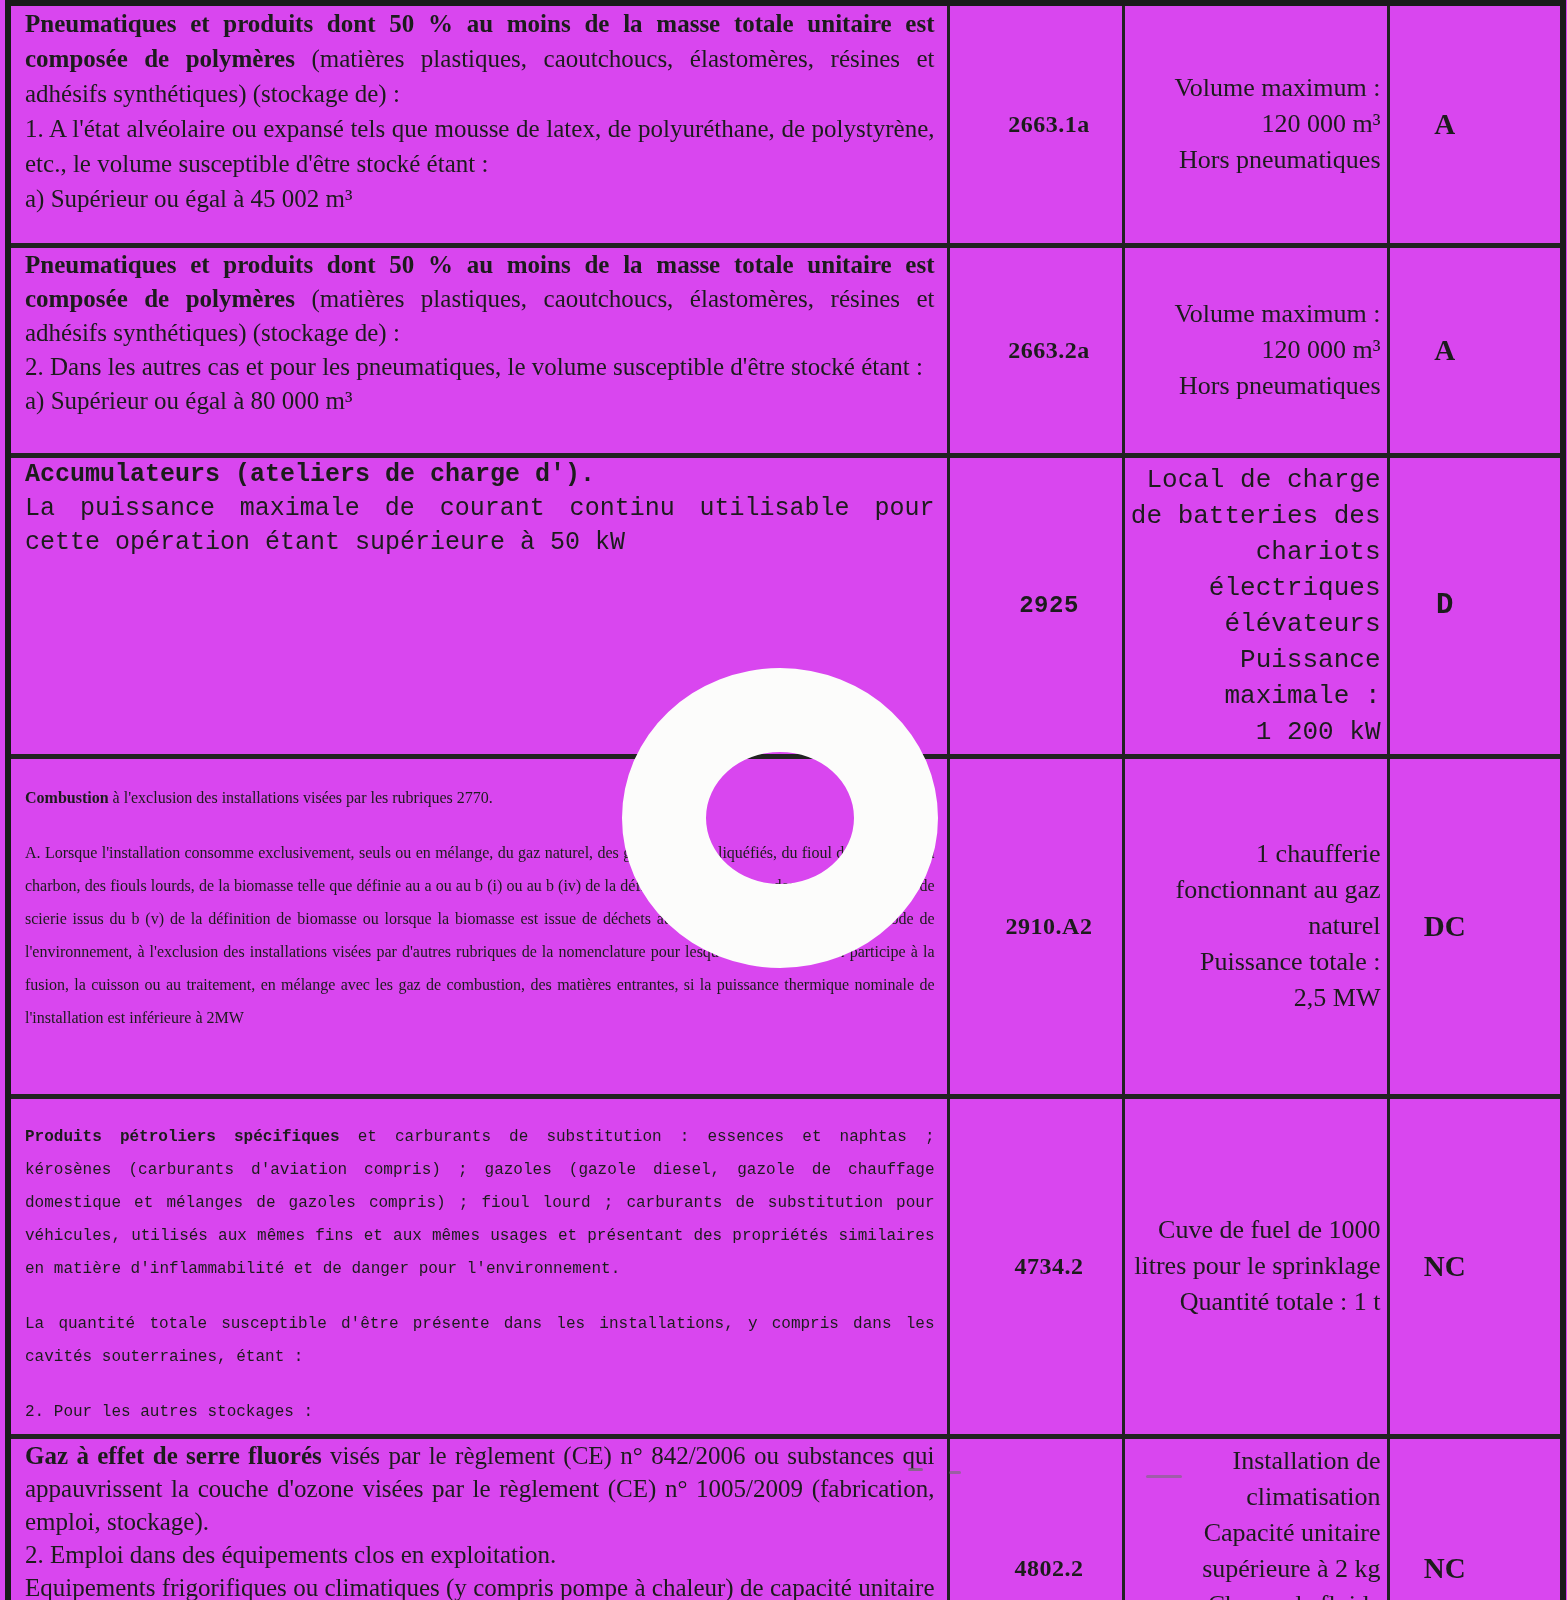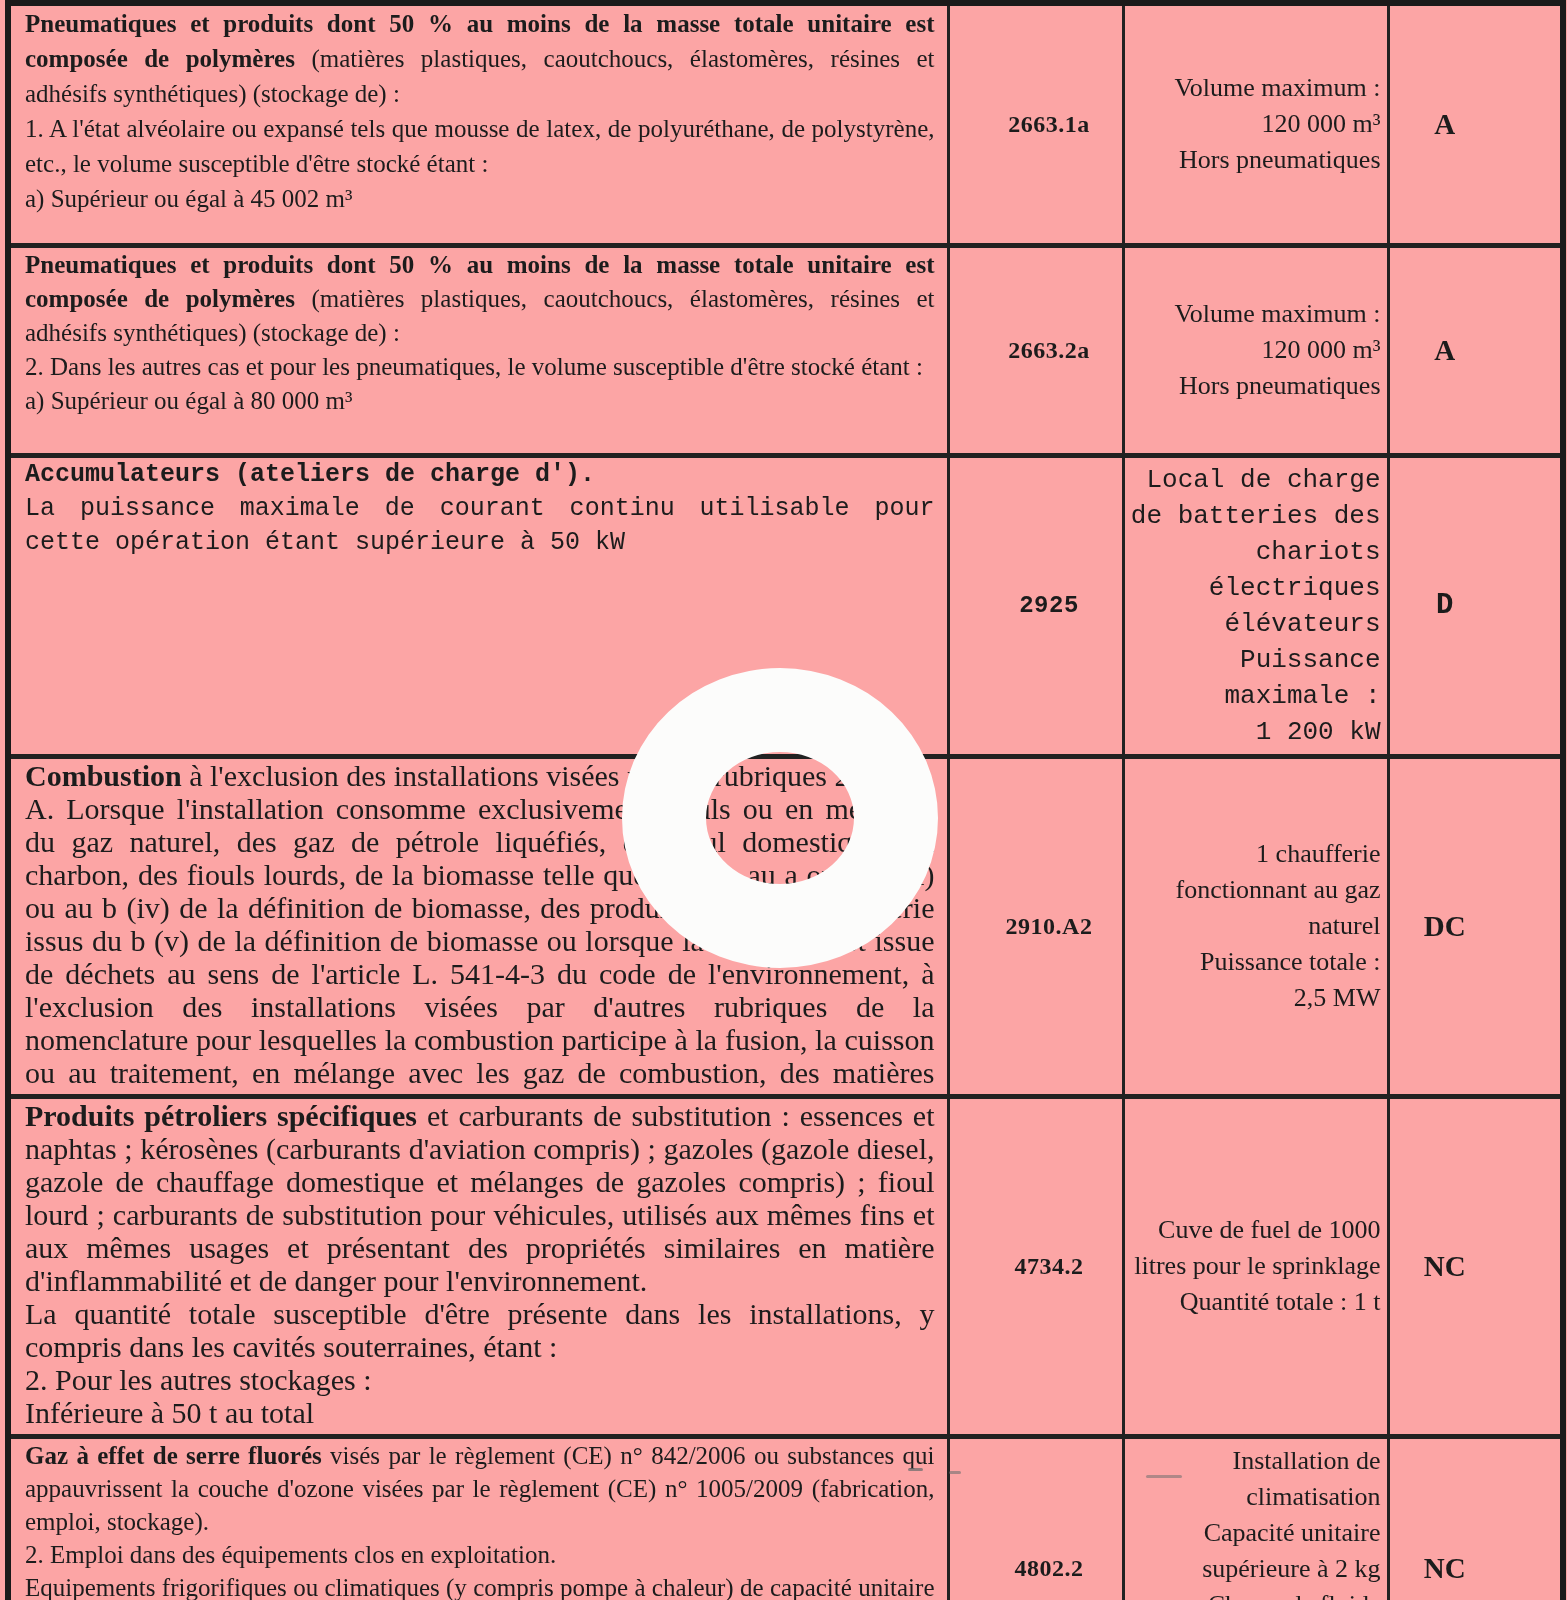--- a/index.html
+++ b/index.html
@@ -1,36 +1,36 @@
 <!DOCTYPE html>
 <html><head>
 <meta charset="utf-8">
 <style>
   html,body{margin:0;padding:0;background:#e8e8e8;}
-  #page{position:relative;width:1567px;height:1600px;background:#fca5a5;overflow:hidden;
+  #page{position:relative;width:1567px;height:1600px;background:#d946ef;overflow:hidden;
         font-family:"Liberation Serif","DejaVu Serif",serif;color:#1c1c1c;}
   table.doc{position:absolute;left:5px;top:0;width:1555px;border-collapse:collapse;table-layout:fixed;}
   table.doc{border:6px solid #1a1a1a;}
   td{border:3px solid #222;vertical-align:middle;padding:0;overflow:hidden;}
   tr td{border-top-width:5px;border-bottom-width:5px;}
   col.c1{width:940px;} col.c2{width:175px;} col.c3{width:265px;} col.c4{width:175px;}
   tr.r1{height:242px;} tr.r2{height:210px;} tr.r3{height:215px;font-family:Liberation Mono, monospace;}
   tr.r4{height:340px;} tr.r5{height:340px;} tr.r6{height:244px;}
 
   td.desc{vertical-align:top;}
   td.desc .clip{overflow:hidden;padding:0 12px 0 14px;}
   .r1 .clip{height:232px;padding-top:18px;}
   .r2 .clip{height:200px;padding-top:10px;}
   .r3 .clip{height:153px;padding-top:62px;}
   .r4 .clip{height:330px;padding-top:10px;}
-  .r5 .clip{height:332px;padding-top:8px;}
+  .r5 .clip{height:332px;padding-top:8px;font-family:Liberation Mono, monospace;}
   .r6 .clip{height:236px;padding-top:8px;}
   .desc p{margin:0;text-align:justify;font-size:25px;line-height:35px;}
   .r2 .desc p, .r3 .desc p{line-height:34px;}
-  .r4 .desc p, .r5 .desc p{font-size:30px;line-height:33px;}
+  .r4 .desc p, .r5 .desc p{font-size:16px;line-height:33px;margin-top:22px;}
   .r6 .desc p{font-size:25px;line-height:33px;}
   .b{font-weight:bold;}
 
   td.code{text-align:center;font-weight:bold;font-size:24px;letter-spacing:.5px;padding-left:27px;}
   td.det{text-align:right;font-size:26px;line-height:36px;padding:4px 6px;}
   td.det .gap{}
   td.cls{text-align:center;font-weight:bold;font-size:29px;padding-right:60px;}
 
   
   .redaction{position:absolute;left:622px;top:668px;width:316px;height:300px;

